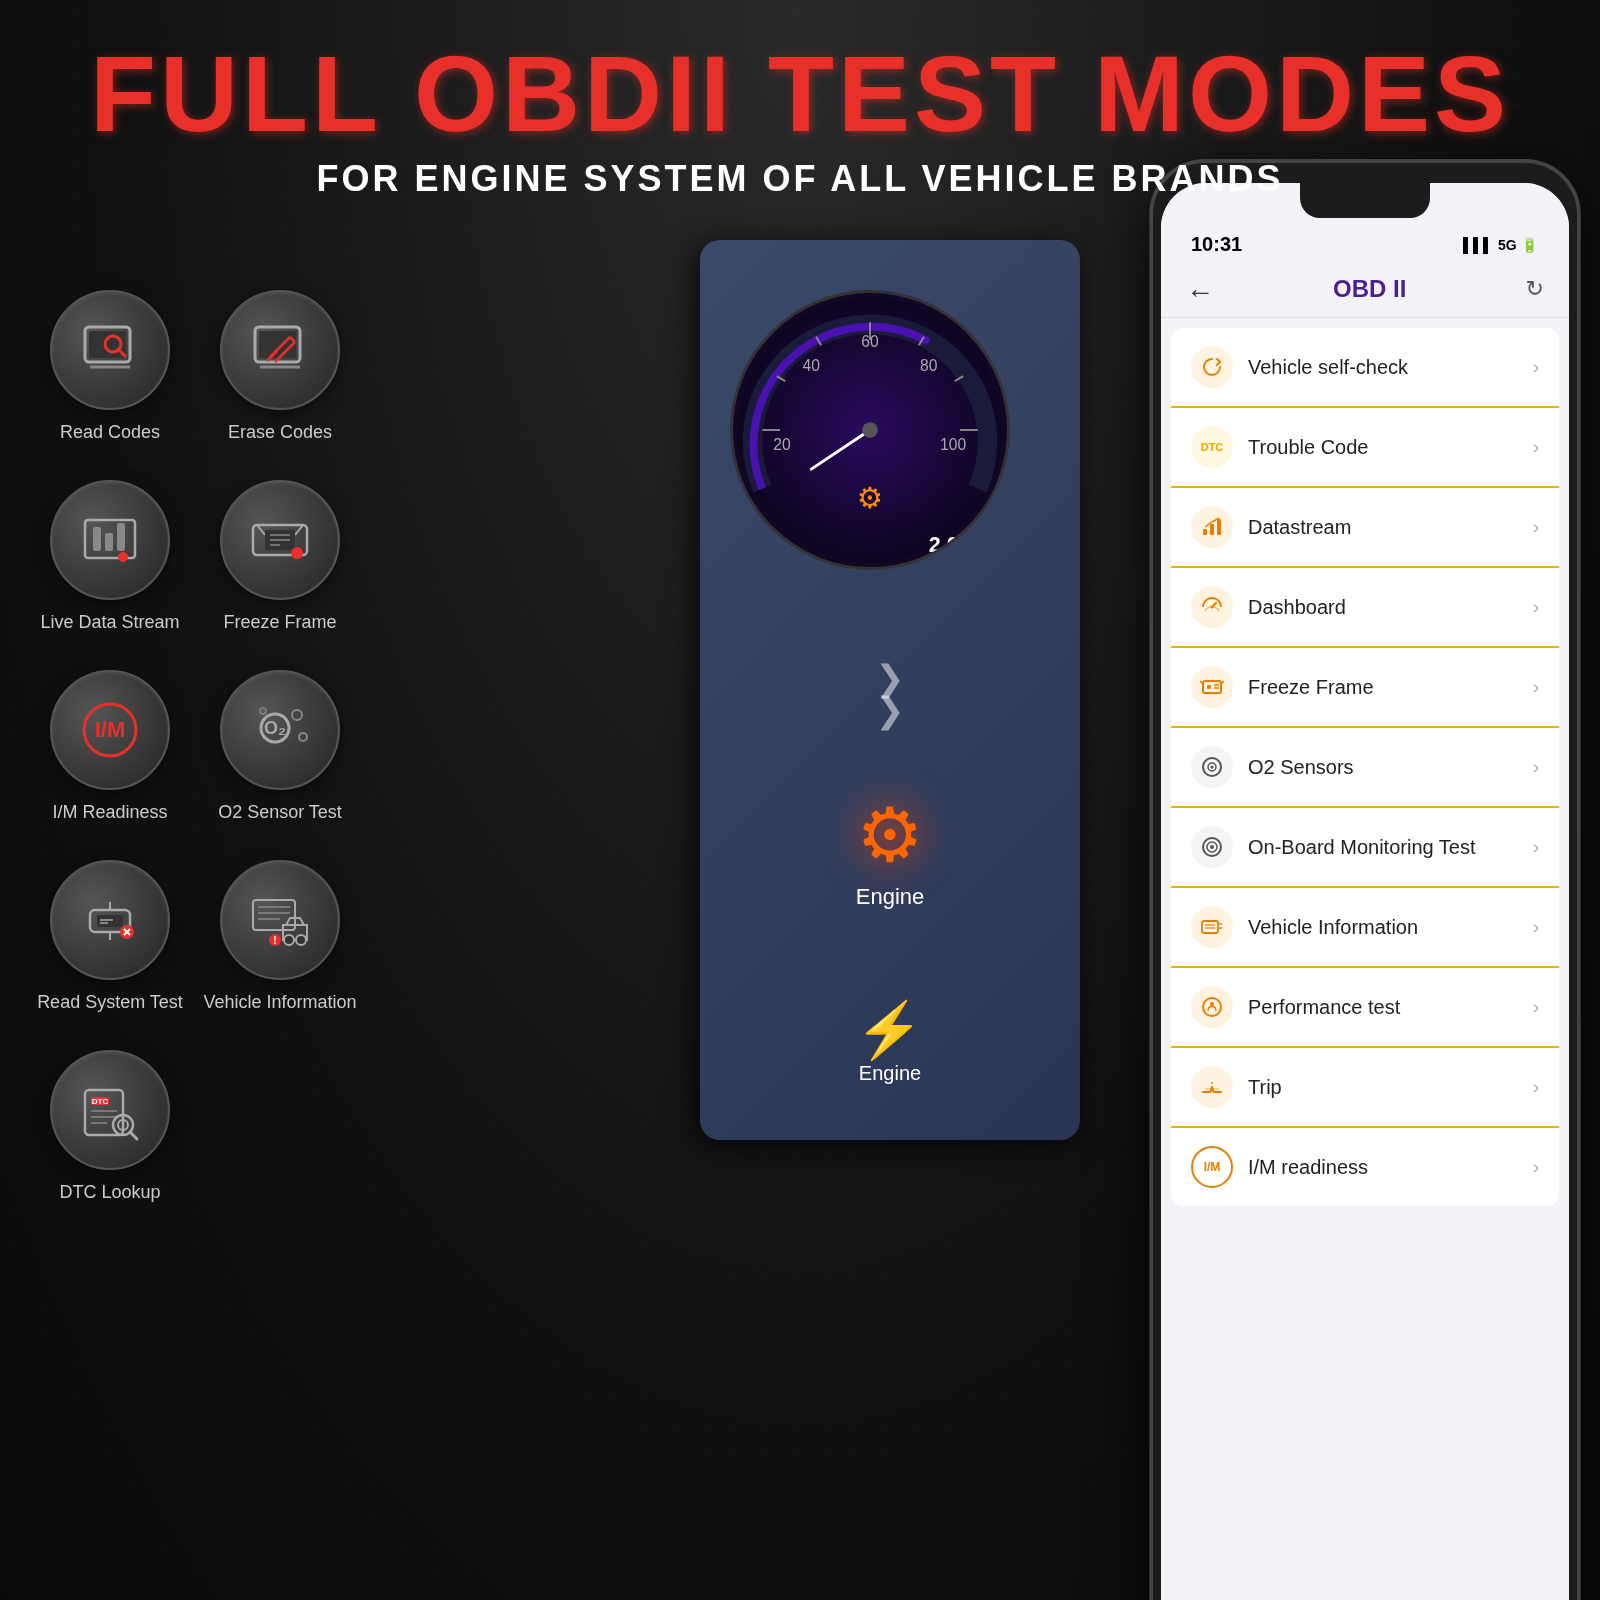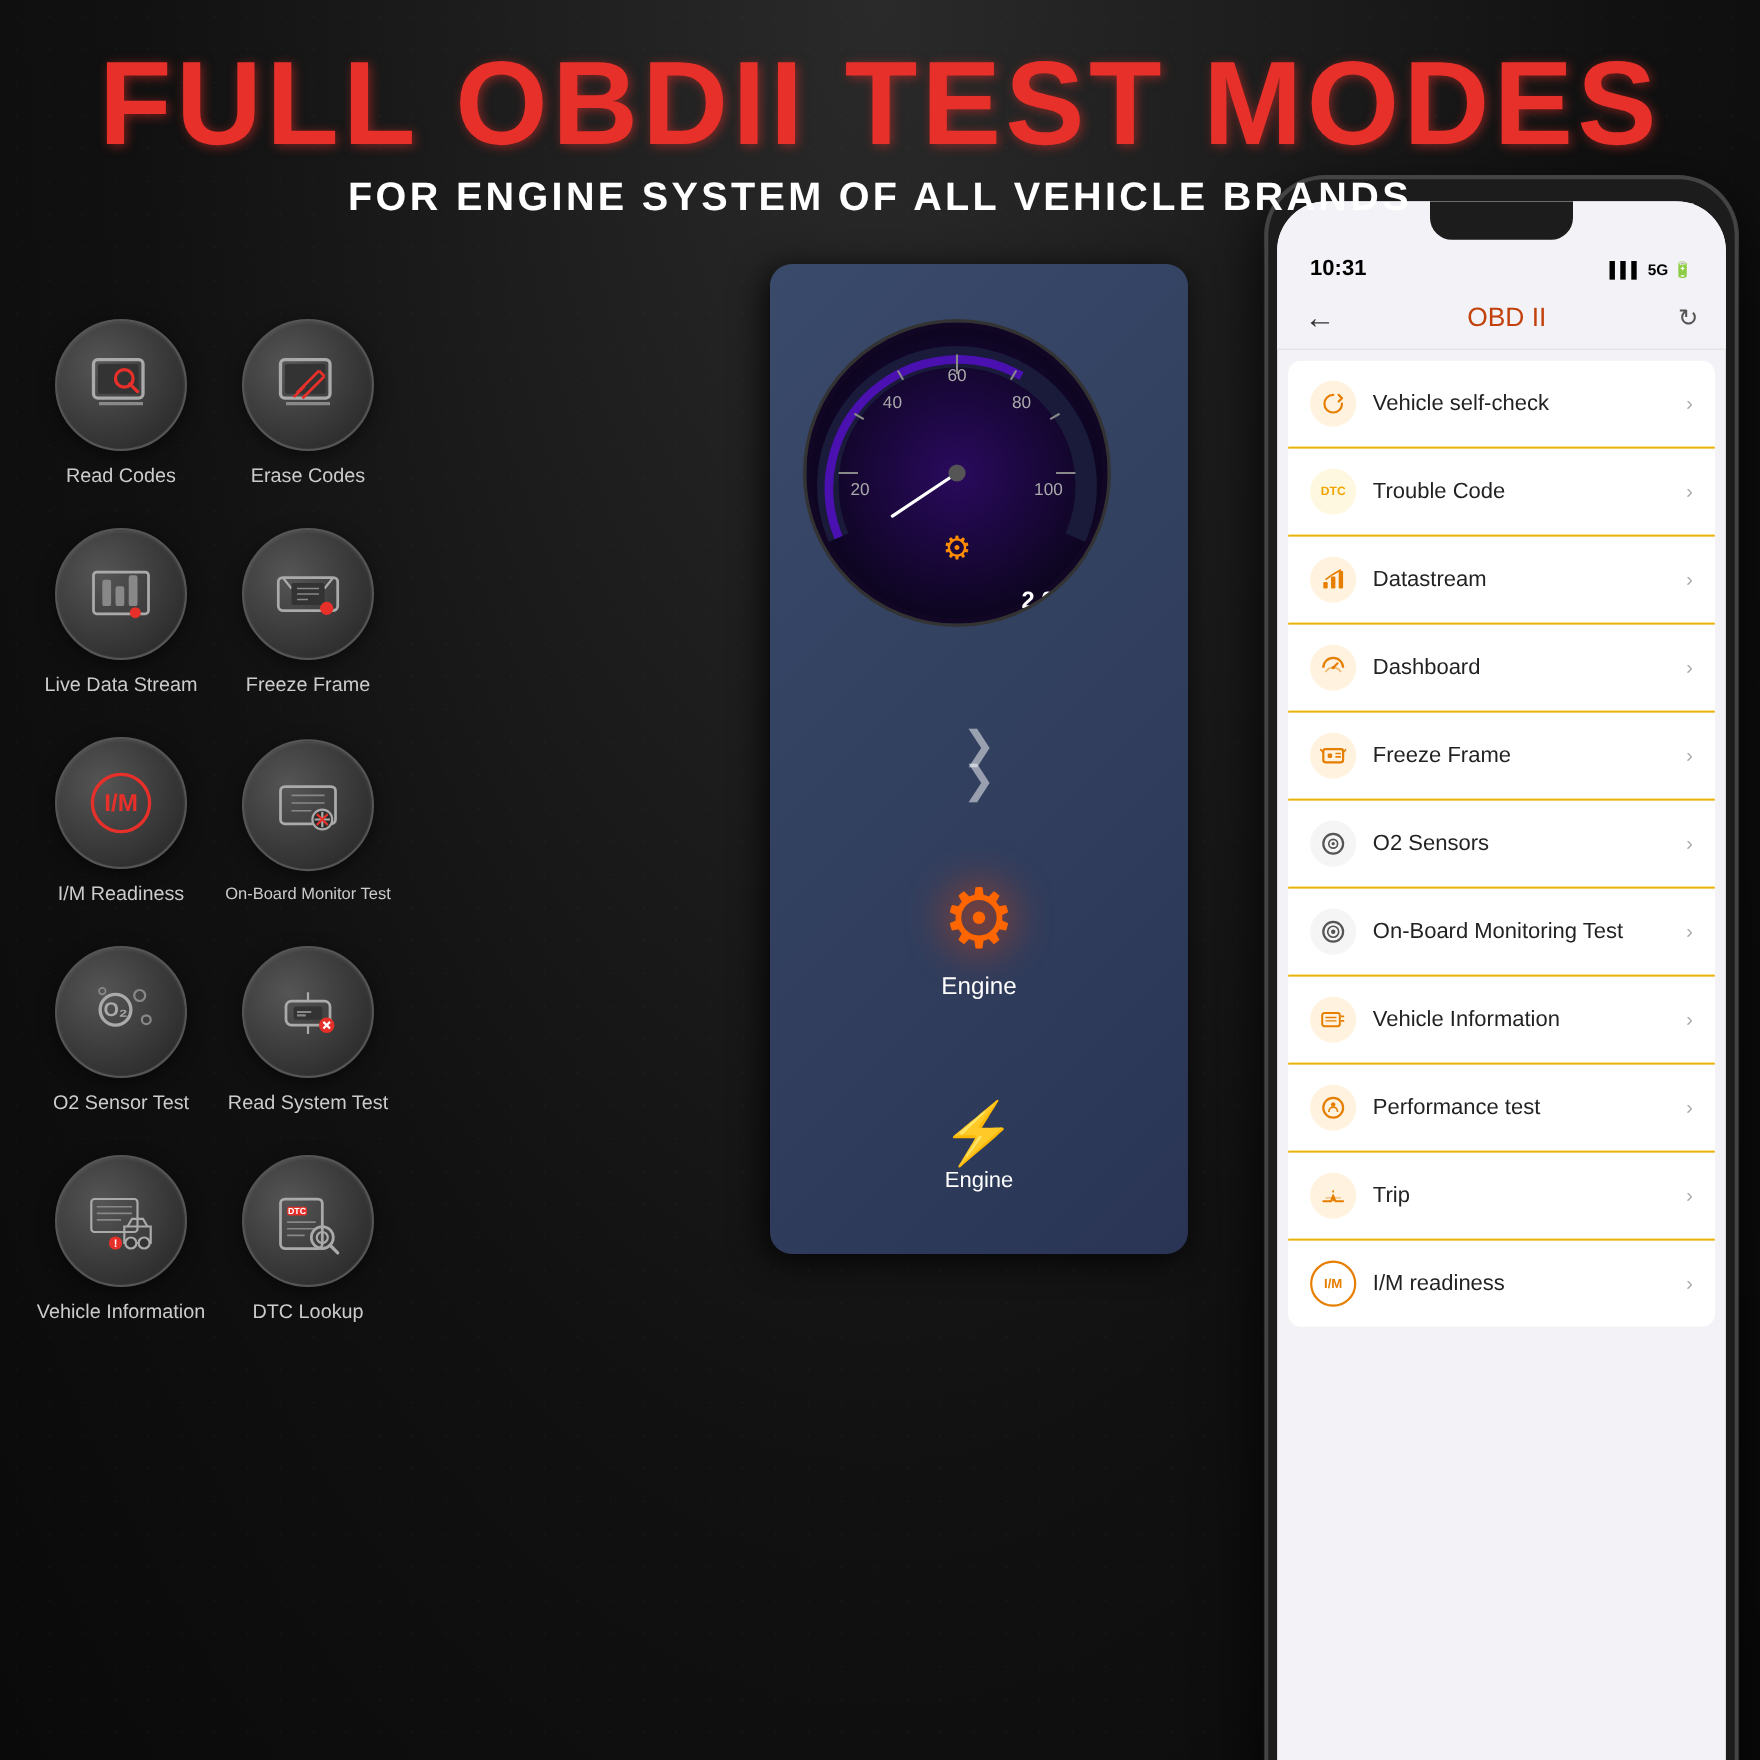--- a/index.html
+++ b/index.html
@@ -189,22 +189,22 @@
       display: flex;
       justify-content: space-between;
       align-items: center;
       padding: 12px 25px;
       background: #f2f2f7;
       border-bottom: 1px solid #e0e0e0;
     }
 
     .phone-nav-title {
       font-size: 24px;
-      font-weight: 400;
-      color: #c2410c;
+      font-weight: 700;
+      color: #4c1d95;
     }
 
     .phone-back-btn {
       font-size: 28px;
       color: #333;
       font-weight: 300;
     }
 
     .phone-refresh-btn {
       font-size: 22px;
@@ -340,34 +340,20 @@
   <div class="icon-item">
     <div class="icon-circle">
       <svg class="icon-svg" viewBox="0 0 70 70" xmlns="http://www.w3.org/2000/svg">
         <circle cx="35" cy="35" r="26" fill="none" stroke="#e8302a" stroke-width="3"></circle>
         <text x="35" y="42" text-anchor="middle" fill="#e8302a" font-size="22" font-weight="900" font-family="Arial">I/M</text>
       </svg>
     </div>
     <span class="icon-label">I/M Readiness</span>
   </div>
 
-  <div class="icon-item">
-    <div class="icon-circle">
-      <svg class="icon-svg" viewBox="0 0 70 70" xmlns="http://www.w3.org/2000/svg">
-        <rect x="10" y="18" width="50" height="34" rx="4" fill="none" stroke="#aaa" stroke-width="2.5"></rect>
-        <line x1="20" y1="26" x2="50" y2="26" stroke="#888" stroke-width="1.5"></line>
-        <line x1="20" y1="33" x2="50" y2="33" stroke="#888" stroke-width="1.5"></line>
-        <line x1="20" y1="40" x2="38" y2="40" stroke="#888" stroke-width="1.5"></line>
-        <circle cx="48" cy="48" r="9" fill="#2a2a2a" stroke="#aaa" stroke-width="2"></circle>
-        <path d="M48 41 L48 55 M41 48 L55 48" stroke="#aaa" stroke-width="2"></path>
-        <path d="M43 43 L53 53 M53 43 L43 53" stroke="#e8302a" stroke-width="2"></path>
-      </svg>
-    </div>
-    <span class="icon-label" style="font-size:15px">On-Board Monitor Test</span>
-  </div>
 
   <div class="icon-item">
     <div class="icon-circle">
       <svg class="icon-svg" viewBox="0 0 70 70" xmlns="http://www.w3.org/2000/svg">
         <circle cx="30" cy="33" r="14" fill="none" stroke="#aaa" stroke-width="3"></circle>
         <text x="30" y="39" text-anchor="middle" fill="#aaa" font-size="18" font-weight="700" font-family="Arial">O₂</text>
         <circle cx="52" cy="20" r="5" fill="none" stroke="#888" stroke-width="2"></circle>
         <circle cx="58" cy="42" r="4" fill="none" stroke="#888" stroke-width="2"></circle>
         <circle cx="18" cy="16" r="3" fill="none" stroke="#888" stroke-width="1.5"></circle>
       </svg>

